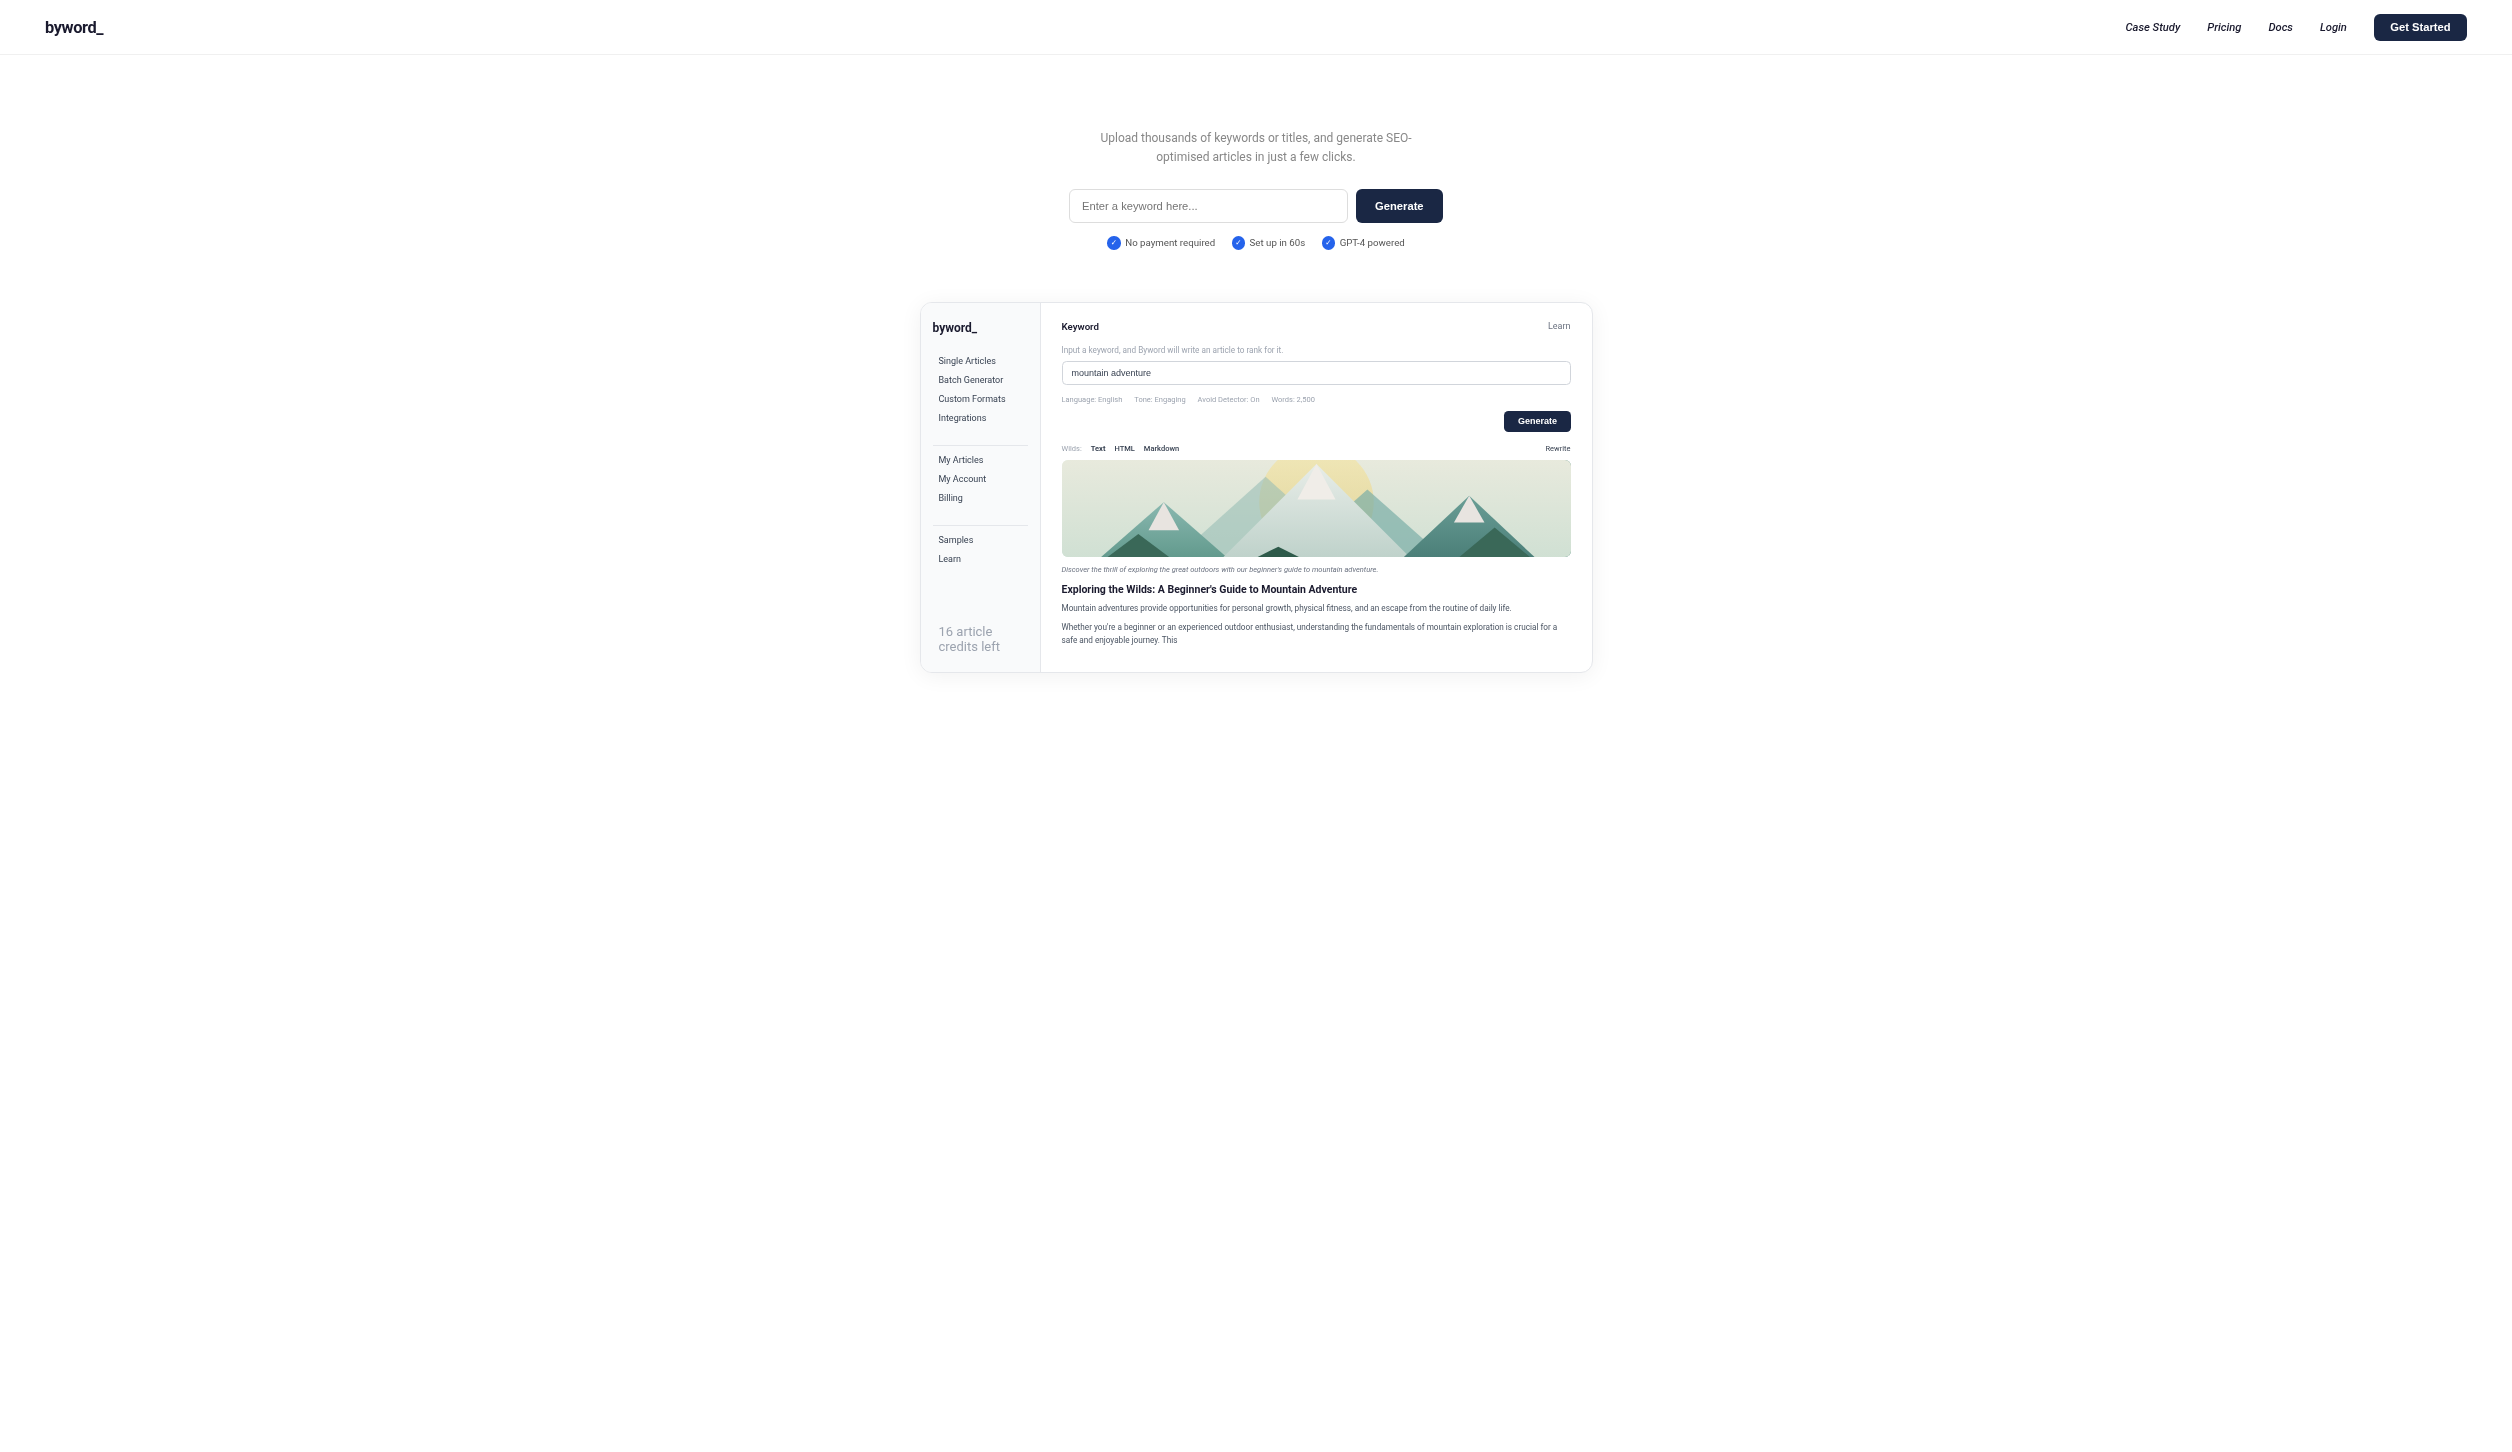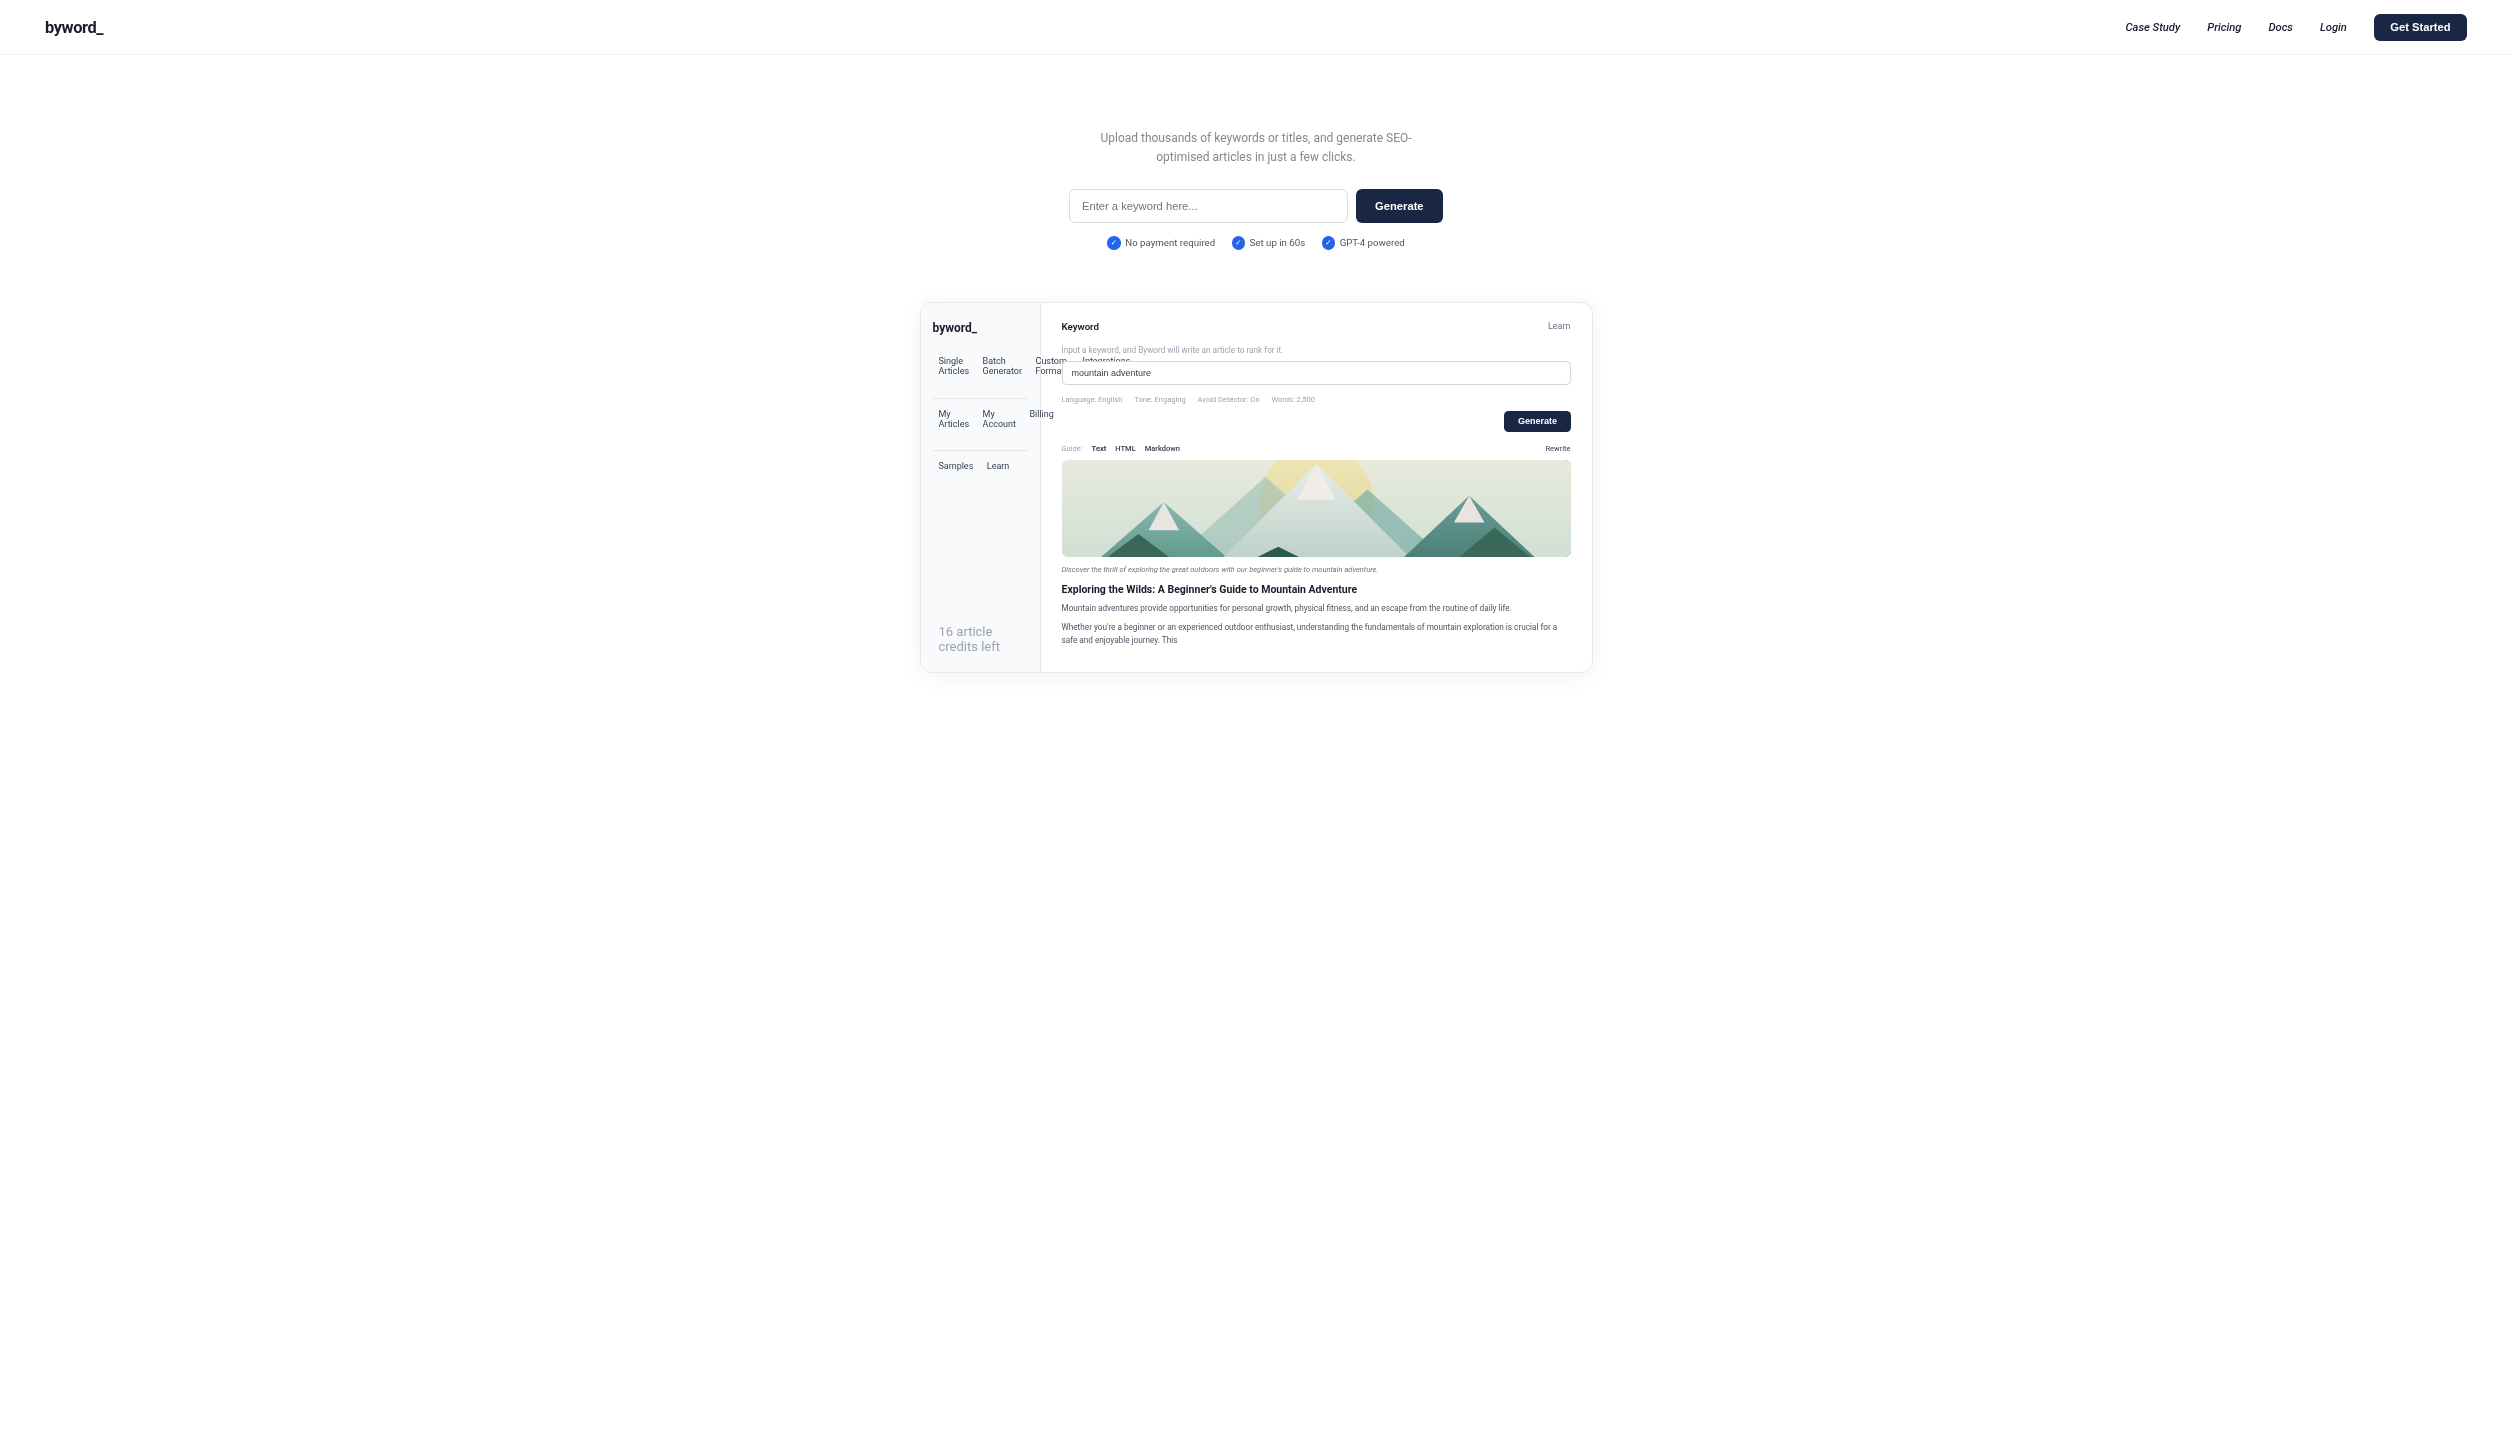--- a/index.html
+++ b/index.html
@@ -152,20 +152,21 @@
       gap: 0;
     }
     .demo-sidebar-logo {
       font-size: 12px;
       font-weight: 700;
       color: #1a1a2e;
       margin-bottom: 18px;
     }
     .sidebar-nav-group {
       display: flex;
+      flex-direction: column;
       gap: 1.5px;
       margin-bottom: 12px;
     }
     .sidebar-item {
       font-size: 9px;
       color: #374151;
       padding: 3.7px 6px;
       border-radius: 3.7px;
       cursor: pointer;
     }
@@ -388,21 +389,21 @@
         <span>Language: English</span>
         <span>Tone: Engaging</span>
         <span>Avoid Detector: On</span>
         <span>Words: 2,500</span>
       </div>
       <button class="btn-generate-sm">Generate</button>
 
       
       <div class="copy-bar">
         <div class="copy-bar-left">
-          <span class="copy-label">Guide:</span>
+          <span class="copy-label">Wilds:</span>
           <span class="copy-btn active">Text</span>
           <span class="copy-btn">HTML</span>
           <span class="copy-btn">Markdown</span>
         </div>
         <span class="rewrite-btn">Rewrite</span>
       </div>
 
       
       <div class="article-image">
         <svg viewBox="0 0 400 130" xmlns="http://www.w3.org/2000/svg" preserveAspectRatio="xMidYMid slice">

